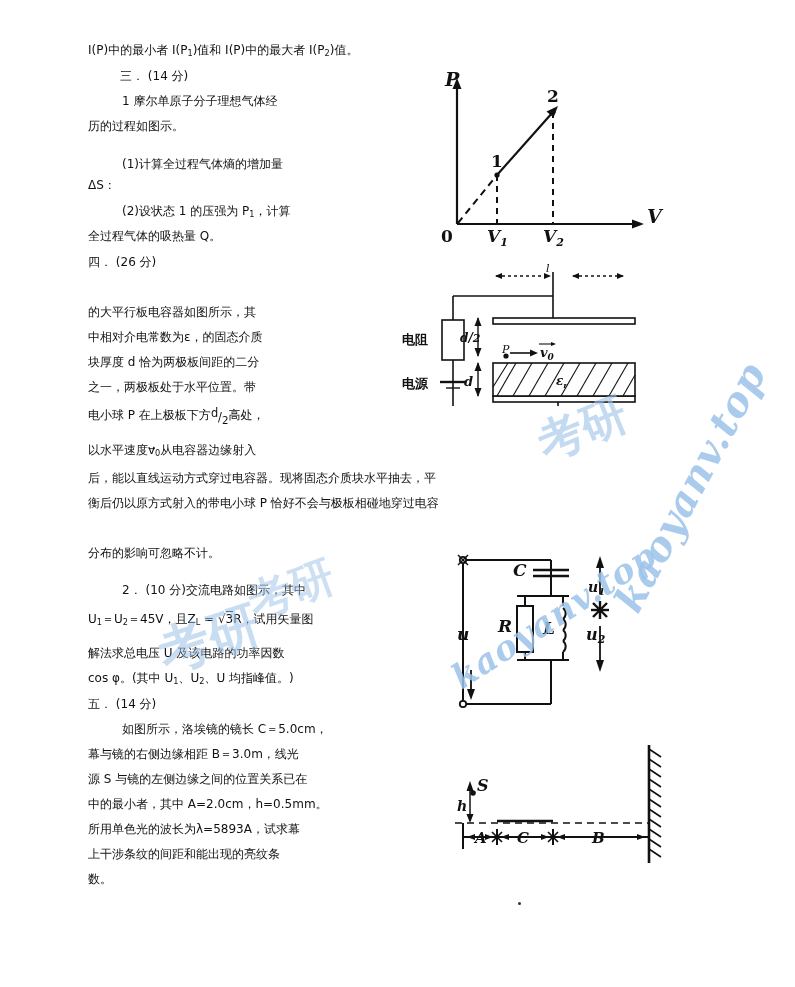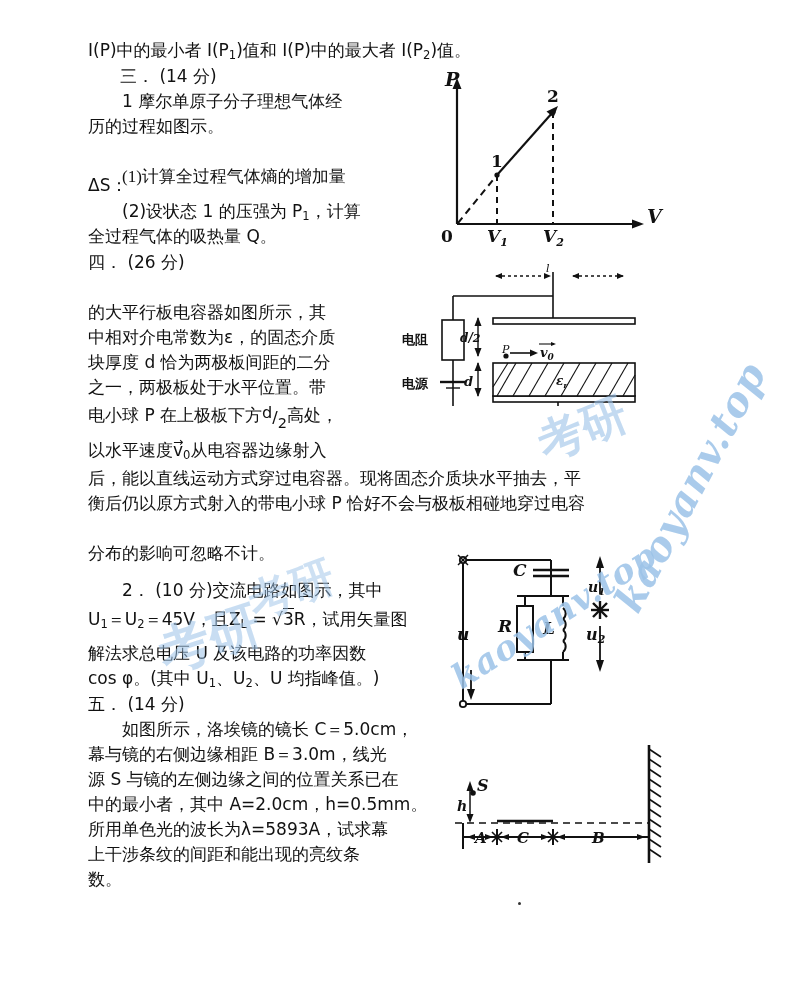--- a/index.html
+++ b/index.html
@@ -34,21 +34,21 @@
   .wm1 { left: 455px; top: 660px; font-size: 34px; transform: rotate(-33deg); transform-origin: left center; }
   .wm2 { left: 625px; top: 585px; font-size: 40px; transform: rotate(-62deg); transform-origin: left center; }
   .wm3 { left: 160px; top: 620px; font-size: 52px; transform: rotate(-18deg); transform-origin: left center; opacity:.55;}
   .wm4 { left: 540px; top: 415px; font-size: 46px; transform: rotate(-22deg); transform-origin: left center; opacity:.6;}
   .wm5 { left: 250px; top: 575px; font-size: 44px; transform: rotate(-20deg); transform-origin: left center; opacity:.5;}
 
   
   .txt {
     position: absolute;
     z-index: 2;
-    font-size: 17px;
+    font-size: 12px;
     line-height: 25px;
     color: #111;
     white-space: nowrap;
   }
   .indent { display:inline-block; width: 34px; }
   sub { font-size: .68em; vertical-align: -0.28em; }
   .vec { position: relative; }
   .vec::before {
     content: "\2192";
     position: absolute; left: 0; top: -0.82em;
@@ -81,21 +81,21 @@
   <div class="txt" style="left:88px; top:38px;">
     <span>I(P)中的最小者 I(P</span><sub>1</sub><span>)值和 I(P)中的最大者 I(P</span><sub>2</sub><span>)值。</span>
   </div>
 
   <div class="txt" style="left:88px; top:64px;margin-left:32px;">
     <span>三．</span>
     <span>(14 分)</span>
   </div>
   <div class="txt" style="left:88px; top:89px;"><span class="indent"></span><span>1 摩尔单原子分子理想气体经</span></div>
   <div class="txt" style="left:88px; top:114px;">历的过程如图示。</div>
-  <div class="txt" style="left:88px; top:164px;font-family:Liberation Serif, serif;"><span class="indent"></span><span>(1)计算全过程气体熵的增加量</span></div>
+  <div class="txt" style="left:88px; top:152px;"><span class="indent"></span><span>(1)计算全过程气体熵的增加量</span></div>
   <div class="txt" style="left:88px; top:173px;">ΔS：</div>
   <div class="txt" style="left:88px; top:199px;"><span class="indent"></span><span>(2)设状态 1 的压强为 P</span><sub>1</sub><span>，计算</span></div>
   <div class="txt" style="left:88px; top:224px;">全过程气体的吸热量 Q。</div>
 
   <div class="fig" style="left:425px; top:72px;">
     <svg width="260" height="170" viewBox="0 0 260 170">
 
       <line x1="32" y1="152" x2="32" y2="14" stroke="#111" stroke-width="2.2"></line>
       <polygon points="32,6 27.5,17 36.5,17" fill="#111"></polygon>
 

